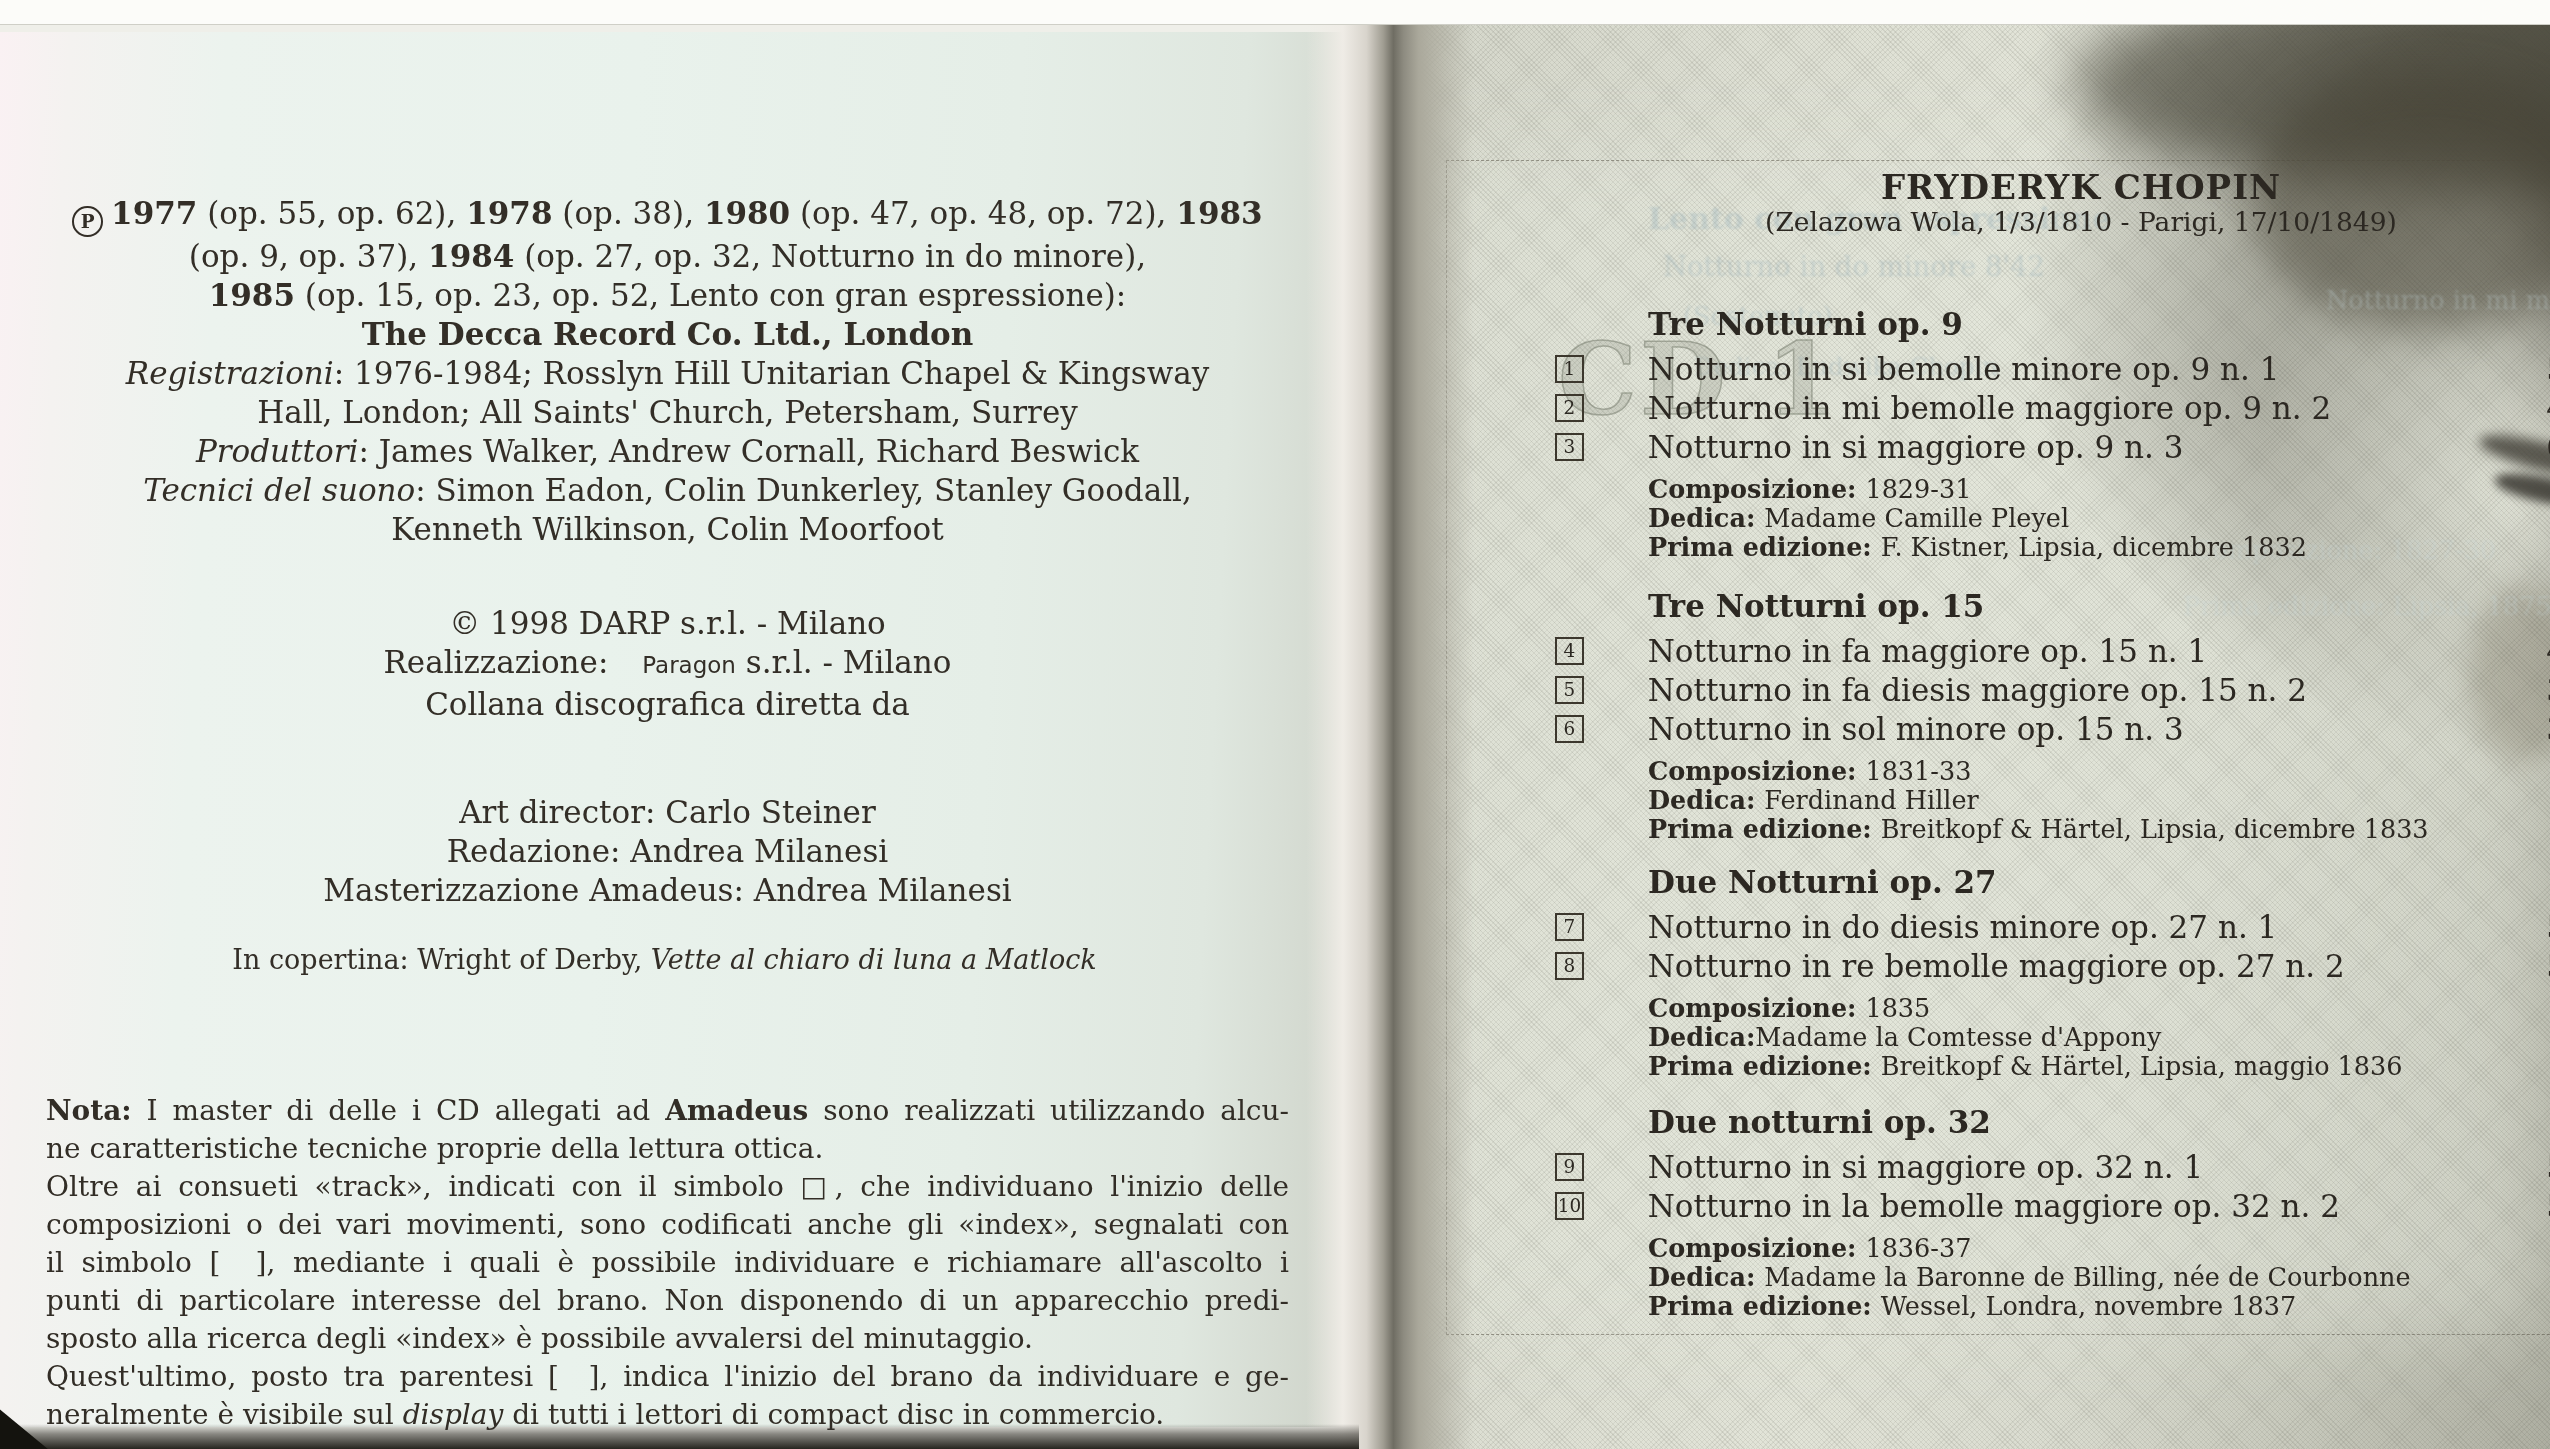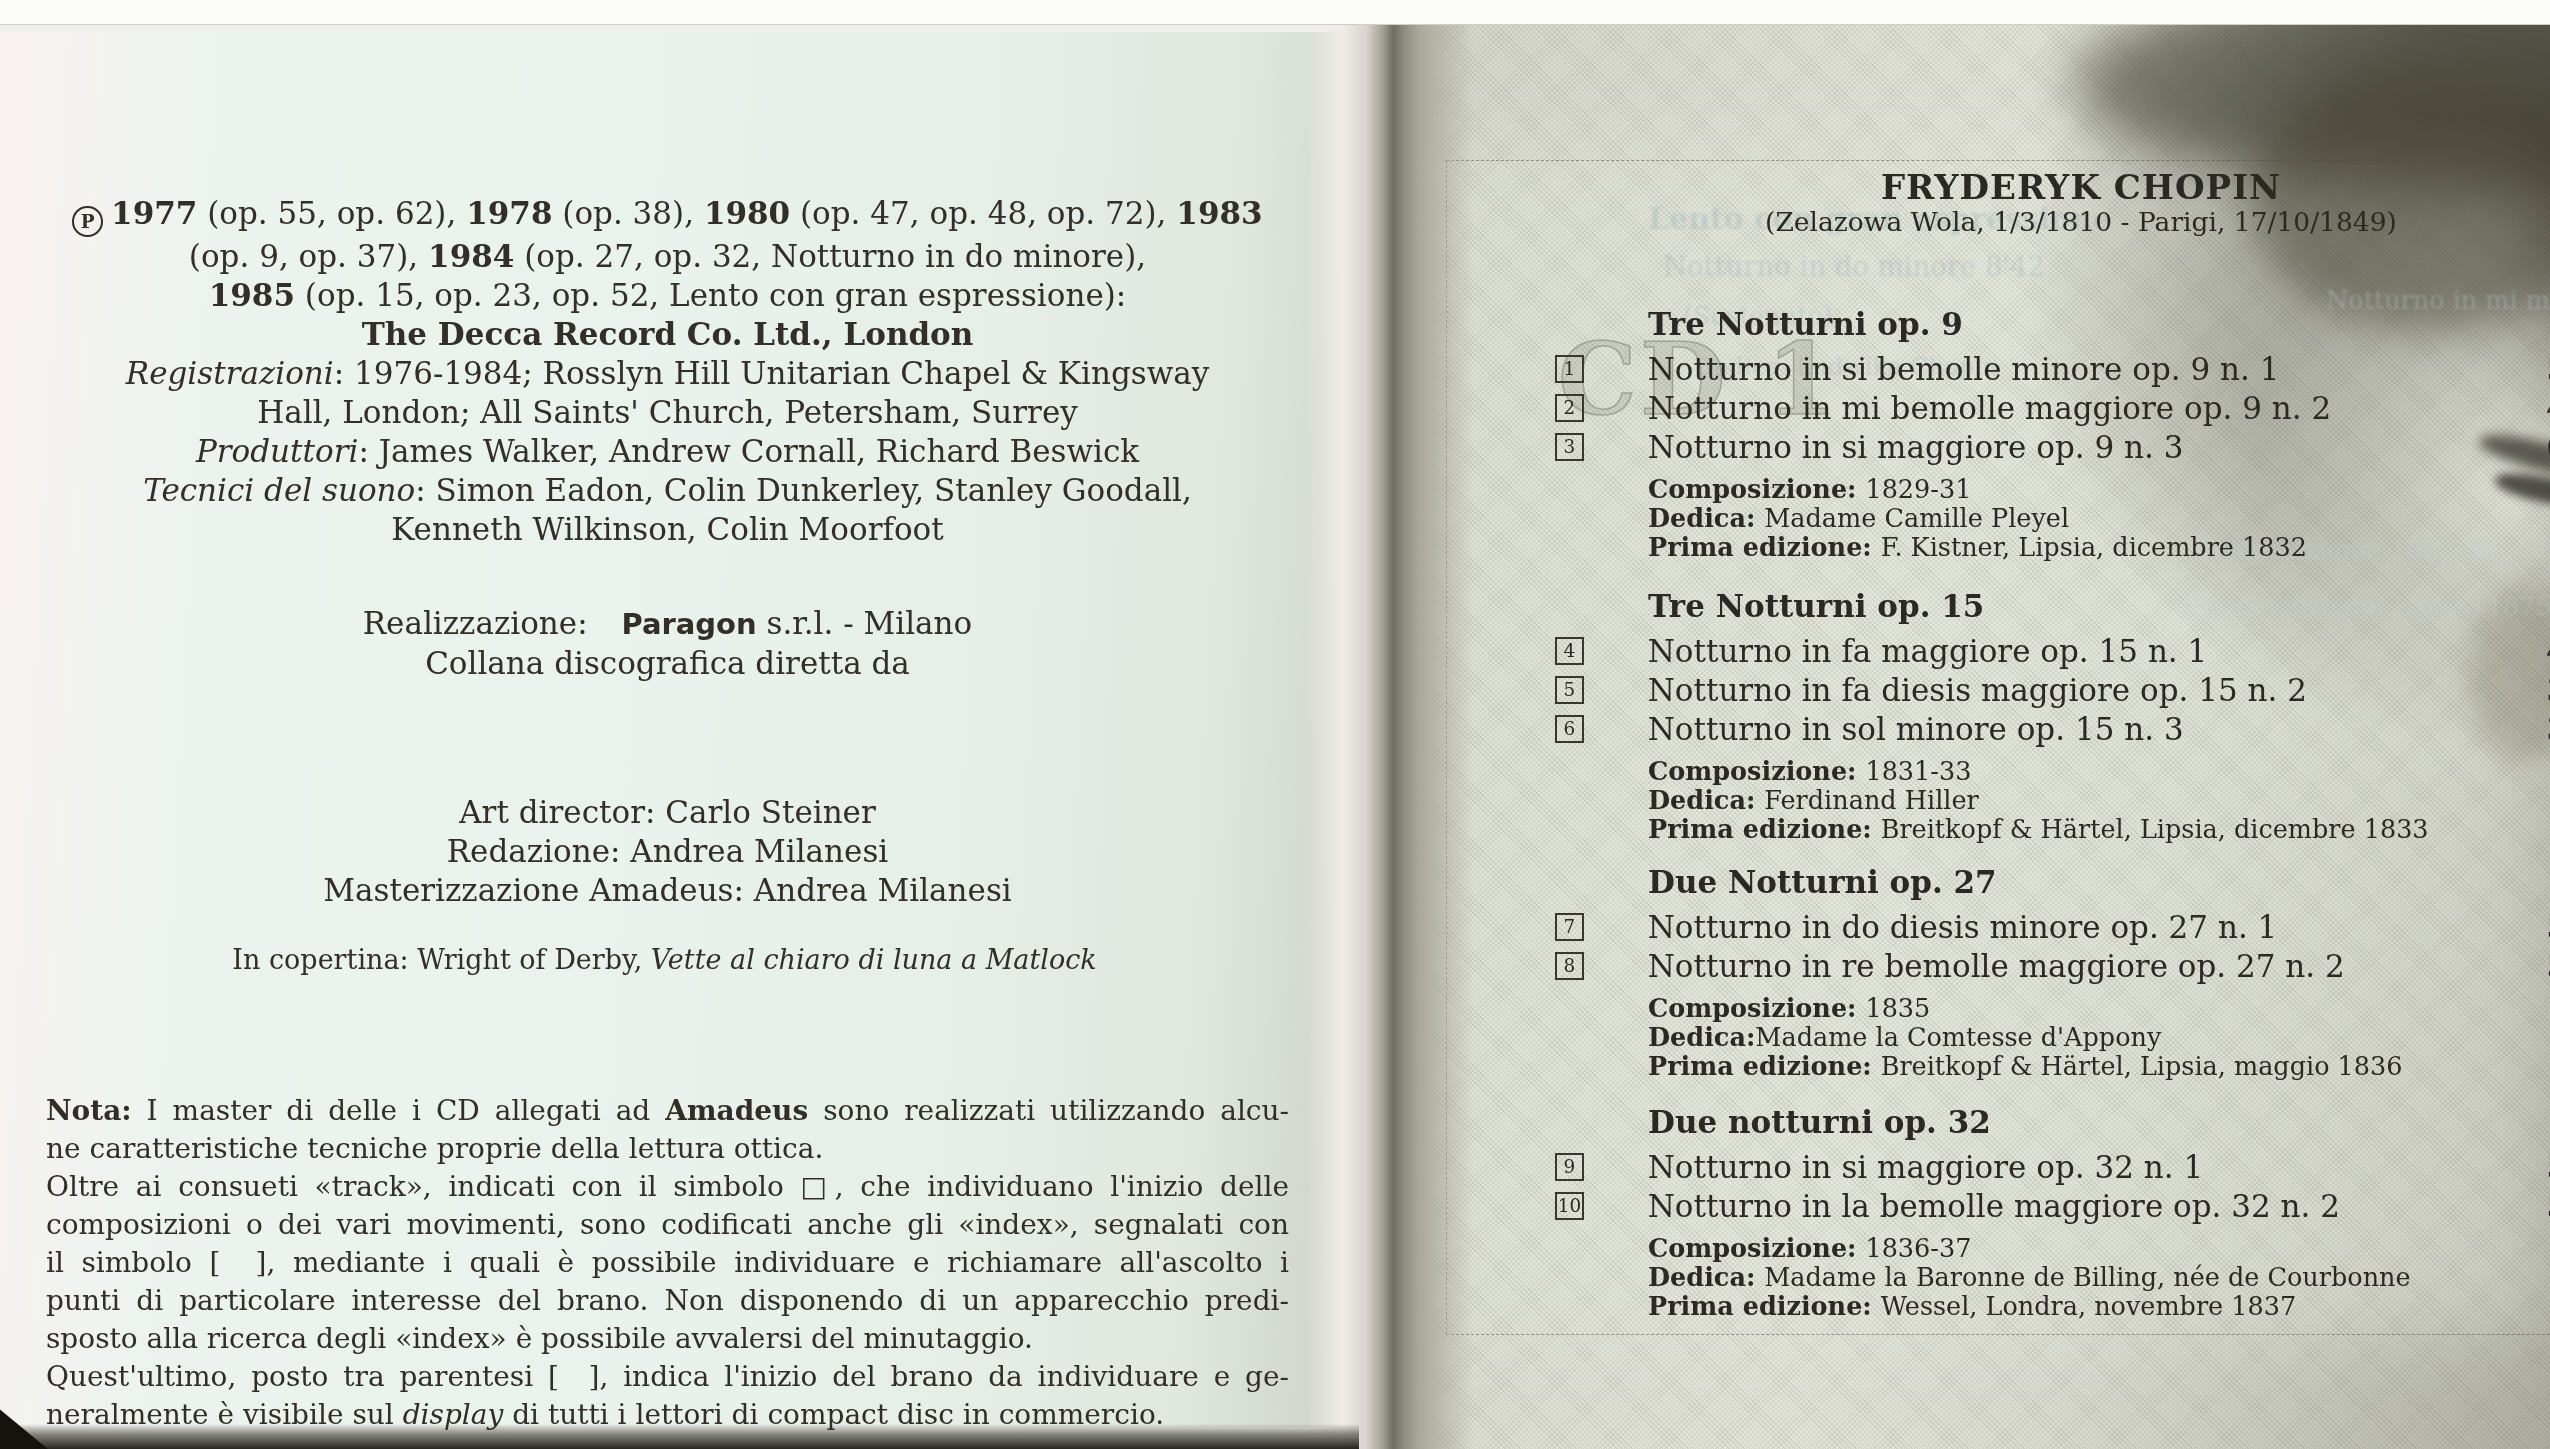--- a/index.html
+++ b/index.html
@@ -20,21 +20,21 @@
   .left-page{position:absolute;left:0;top:32px;width:1347px;height:1395px;z-index:2;
              background:linear-gradient(93deg,#faf1f3 0%,#f4f2f0 5%,#ecf3ee 16%,#e9f2ec 45%,#e5eee7 72%,#dfe7df 88%,#cfd4ca 99%);}
   .lp-text{position:absolute;text-align:center;color:#332e27;}
   .pub{left:48px;top:162px;width:1239px;font-size:31px;line-height:39px;}
   .imprint{left:48px;top:572px;width:1239px;font-size:31px;line-height:39px;}
   .staff{left:48px;top:761px;width:1239px;font-size:31px;line-height:39px;}
   .coverline{left:45px;top:912px;width:1239px;font-size:27px;line-height:31px;}
   .p-circle{display:inline-flex;width:26.5px;height:26.5px;border:2.6px solid #332e27;border-radius:50%;
             align-items:center;justify-content:center;font-weight:bold;font-size:18.4px;
             vertical-align:-4.1px;margin-right:8.2px;}
-  .logo{font-family:"DejaVu Sans","Liberation Sans",sans-serif;font-weight:bold;font-size:29px;margin-left:24px;}
+  .logo{font-family:"DejaVu Sans","Liberation Sans",sans-serif;font-weight:normal;font-size:23px;margin-left:24px;}
   .nota{position:absolute;left:46px;top:1060px;width:1243px;font-size:28px;line-height:38px;
         color:#322d26;text-align:left;}
   .nota .full{text-align:justify;text-align-last:justify;}
   .nota b{font-weight:bold;}
 
   
   .right-page{position:absolute;left:1357px;top:15.3px;width:1464px;height:1434px;z-index:3;
      background:
        radial-gradient(ellipse 418px 500px at 79% 33%, rgba(233,235,223,.9) 0%, rgba(233,235,223,0) 62%),
        radial-gradient(ellipse 765px 638px at 83% 20%, rgba(56,52,41,.88) 0%, rgba(56,52,41,.55) 45%, rgba(56,52,41,0) 72%),
@@ -81,20 +81,21 @@
       <div><b>1985</b><span> (op. 15, op. 23, op. 52, Lento con gran espressione):</span></div>
       <div><b>The Decca Record Co. Ltd., London</b></div>
       <div><i>Registrazioni</i><span>: 1976-1984; Rosslyn Hill Unitarian Chapel &amp; Kingsway</span></div>
       <div><span>Hall, London; All Saints' Church, Petersham, Surrey</span></div>
       <div><i>Produttori</i><span>: James Walker, Andrew Cornall, Richard Beswick</span></div>
       <div><i>Tecnici del suono</i><span>: Simon Eadon, Colin Dunkerley, Stanley Goodall,</span></div>
       <div><span>Kenneth Wilkinson, Colin Moorfoot</span></div>
     </div>
 
     <div class="lp-text imprint">
+      <div><span>© 1998 DARP s.r.l. - Milano</span></div>
       <div><span>Realizzazione: </span><span class="logo">Paragon</span><span> s.r.l. - Milano</span></div>
       <div><span>Collana discografica diretta da</span></div>
     </div>
 
     <div class="lp-text staff">
       <div>Art director: Carlo Steiner</div>
       <div>Redazione: Andrea Milanesi</div>
       <div>Masterizzazione Amadeus: Andrea Milanesi</div>
     </div>
 

